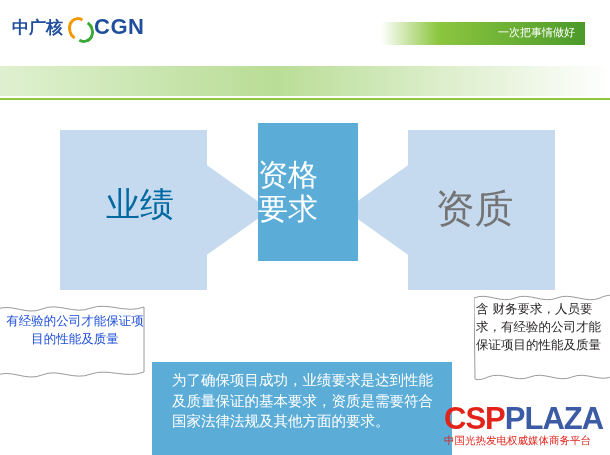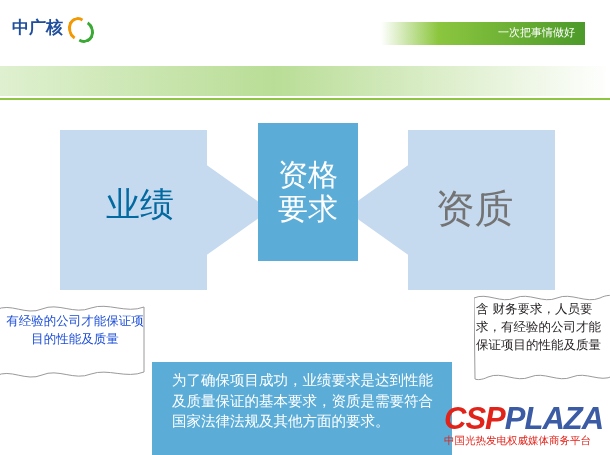--- a/index.html
+++ b/index.html
@@ -148,21 +148,20 @@
     color: #737373;
     font-family: "DejaVu Sans", sans-serif;
   }
   .center-box {
     position: absolute;
     left: 198px; top: -7px;
     width: 100px; height: 138px;
     background: #5badd8;
     display: flex;
     flex-direction: column;
-    align-items: center;
     justify-content: center;
   }
   .center-box span {
     font-size: 30px;
     color: #ffffff;
     line-height: 1.15;
     font-family: "DejaVu Sans", sans-serif;
   }
 
   
@@ -218,21 +217,20 @@
   .csp {
     position: absolute;
     right: 6px; bottom: 6px;
     width: 160px; height: 48px;
   }
   .csp-main {
     position: absolute;
     left: 0; top: 0;
     font-size: 31px;
     font-weight: bold;
-    font-style: italic;
     font-family: "Liberation Sans", sans-serif;
     letter-spacing: -1px;
     white-space: nowrap;
   }
   .csp-c { color: #e2231a; }
   .csp-p { color: #e2231a; }
   .csp-plaza { color: #3b5ba5; }
   .csp-sub {
     position: absolute;
     left: 0; top: 33px;
@@ -247,20 +245,21 @@
 
 <div class="slide">
 
   <div class="header">
     <div class="logo-wrap">
       <span class="logo-cn">中广核</span>
       <span class="logo-mark">
         <span class="arc1"></span>
         <span class="arc2"></span>
       </span>
+      <span class="logo-en">CGN</span>
     </div>
     <div class="header-ribbon"></div>
     <div class="header-ribbon-text">一次把事情做好</div>
   </div>
 
   <div class="title-bar"></div>
   <div class="title-underline"></div>
 
   <div class="diagram">
     <div class="arrow-left"></div>

